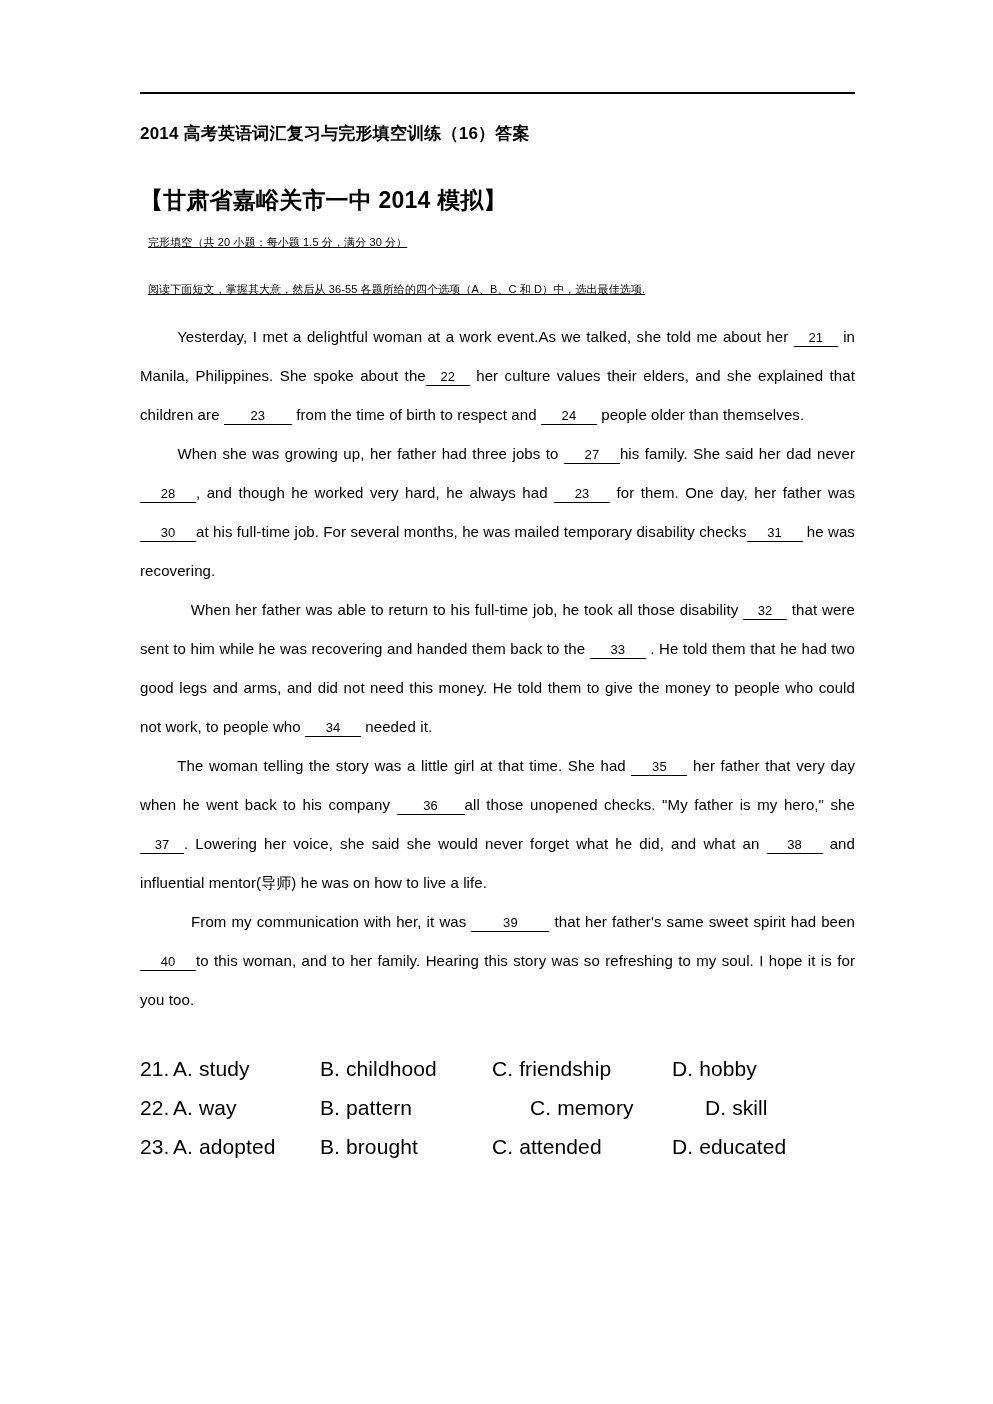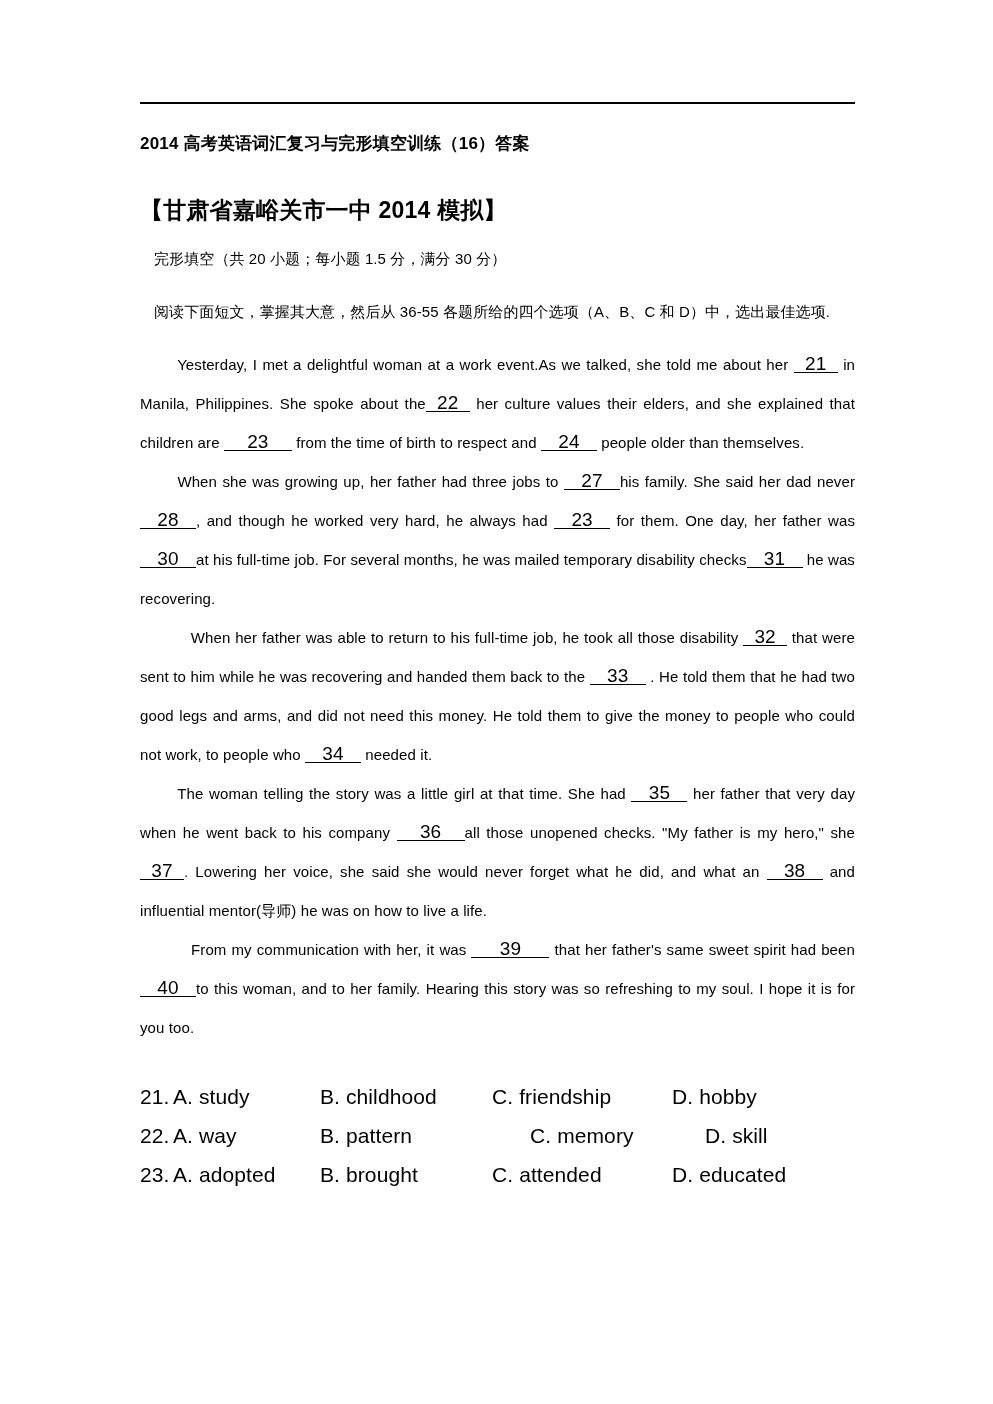--- a/index.html
+++ b/index.html
@@ -10,21 +10,21 @@
   body {
     width: 993px;
     height: 1404px;
     font-family: "Liberation Sans", "DejaVu Sans", sans-serif;
     color: #000000;
     position: relative;
     overflow: hidden;
   }
   .page {
     position: absolute;
-    left: 0; top: 10px;
+    left: 0; top: 0;
     width: 993px;
     height: 1028px;
   }
   .header-rule {
     position: absolute;
     left: 140px;
     top: 92px;
     width: 715px;
     height: 0;
     border-top: 2px solid #000;
@@ -43,24 +43,25 @@
     line-height: 30px;
   }
   .section-header {
     font-size: 23px;
     font-weight: bold;
     margin: 36px 0 0 0;
     line-height: 30px;
     letter-spacing: 0.2px;
   }
   .meta-line {
-    font-size: 15px;
+    font-size: 11px;
     line-height: 39px;
-    margin: 14px;
+    margin: 8px;
     letter-spacing: 0.1px;
+    text-decoration: underline;
   }
   .body-para {
     font-size: 15px;
     line-height: 39px;
     margin: 0;
     text-align: justify;
     text-justify: inter-word;
     letter-spacing: 0.1px;
   }
   .body-para.indent::before {
@@ -72,21 +73,21 @@
     content: "";
     display: inline-block;
     width: 46px;
   }
   .blank {
     display: inline-block;
     border-bottom: 1px solid #000;
     text-align: center;
     line-height: 17px;
     vertical-align: baseline;
-    font-size: 19px;
+    font-size: 13px;
   }
   .b-sm  { min-width: 44px; }
   .b-md  { min-width: 56px; }
   .b-lg  { min-width: 68px; }
   .b-xl  { min-width: 78px; }
   .choices {
     margin-top: 30px;
   }
   .choice-row {
     position: relative;

